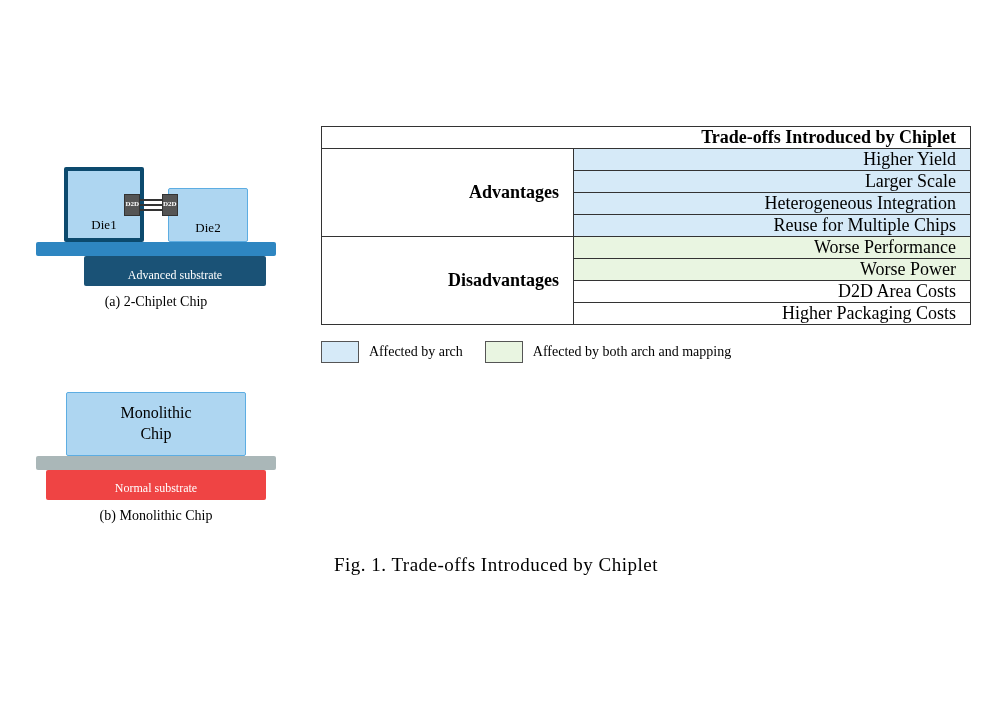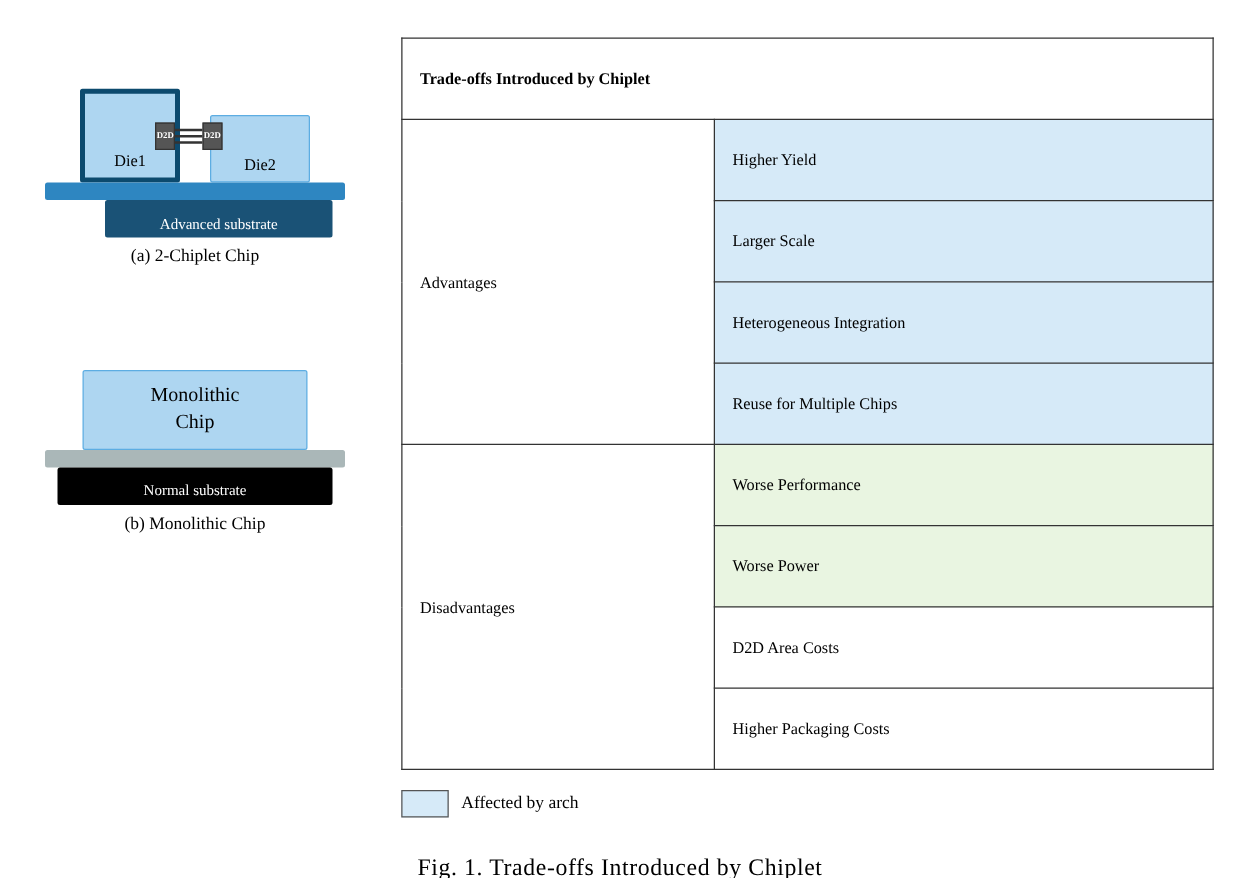--- a/index.html
+++ b/index.html
@@ -163,21 +163,21 @@
       font-style: normal;
     }
 
     
     .substrate-mono {
       position: absolute;
       bottom: 0;
       left: 10px;
       right: 10px;
       height: 30px;
-      background: #000000;
+      background: #ef4444;
       border-radius: 2px;
     }
 
     .base-board-mono {
       position: absolute;
       bottom: 30px;
       left: 0;
       right: 0;
       height: 14px;
       background: #aab7b8;
@@ -224,33 +224,33 @@
     }
 
     .tradeoff-table {
       border-collapse: collapse;
       width: 100%;
       border: 1.5px solid #333;
     }
 
     .tradeoff-table td, .tradeoff-table th {
       border: 1.5px solid #333;
-      padding: 24px 14px;
-      font-size: 13px;
-      text-align: left;
+      padding: 0 14px;
+      font-size: 18px;
+      text-align: right;
     }
 
     .table-header {
       font-weight: bold;
       font-size: 16px;
       background: #fff;
     }
 
     .category-cell {
-      font-weight: normal;
+      font-weight: bold;
       font-size: 15px;
       vertical-align: middle;
       background: #fff;
     }
 
     .blue-cell {
       background: #d6eaf8;
       font-size: 15px;
     }
 
@@ -402,18 +402,22 @@
           <td class="white-cell">Higher Packaging Costs</td>
         </tr>
       </tbody>
     </table>
 
     <div class="legend">
       <div class="legend-item">
         <div class="legend-box legend-box-blue"></div>
         <span>Affected by arch</span>
       </div>
+      <div class="legend-item">
+        <div class="legend-box legend-box-green"></div>
+        <span>Affected by both arch and mapping</span>
+      </div>
     </div>
   </div>
 
 </div>
 
 <div class="figure-caption">Fig. 1.   Trade-offs Introduced by Chiplet</div>
 
 </body></html>

